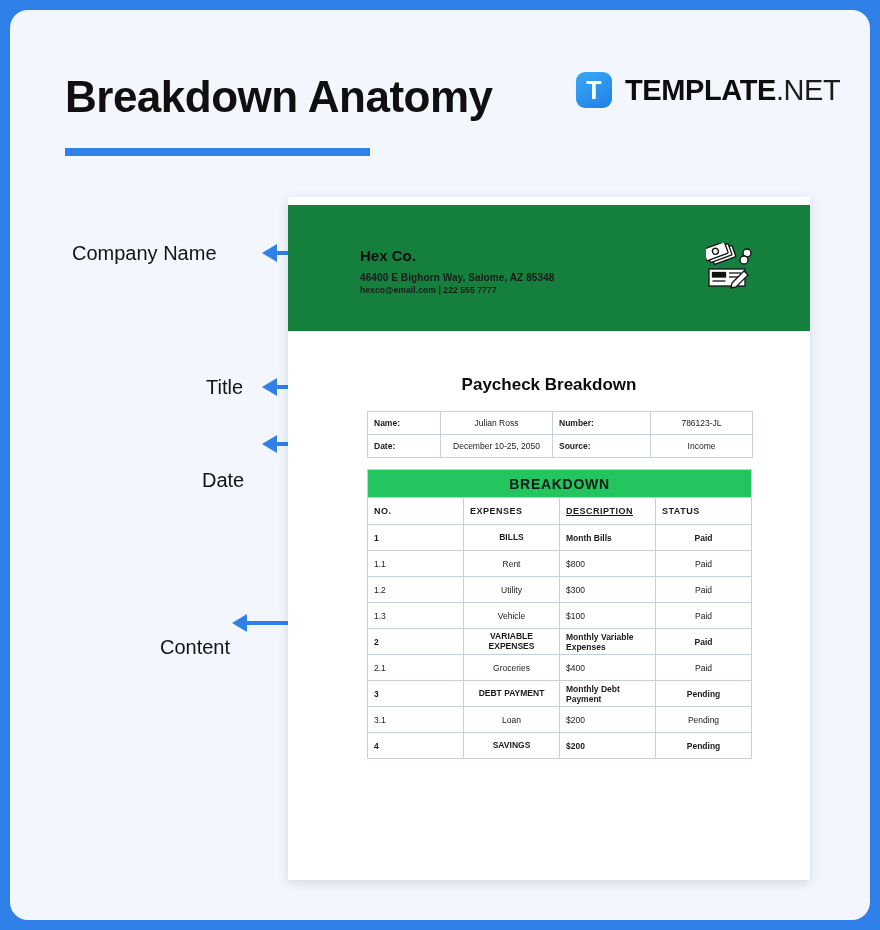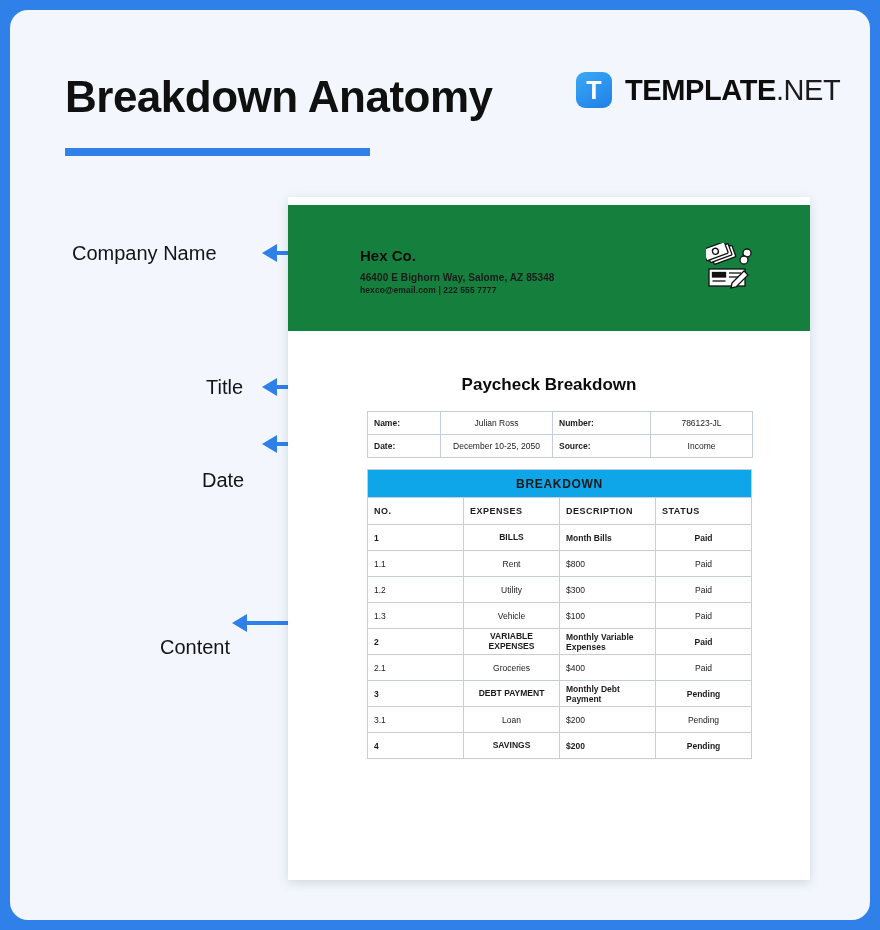--- a/index.html
+++ b/index.html
@@ -162,24 +162,24 @@
   #info-table td.val { text-align: center; }
 
   #breakdown-table {
     left: 79px;
     top: 272px;
     width: 385px;
   }
   #breakdown-table td, #breakdown-table th { height: 26px; }
 
   #breakdown-table .band {
-    background: #0ea5e9;
+    background: #22c55e;
     text-align: center;
     font-weight: bold;
-    font-size: 12px;
+    font-size: 14px;
     letter-spacing: 0.7px;
     height: 28px;
   }
   #breakdown-table .colhead {
     text-align: left;
     font-weight: bold;
     font-size: 9px;
     letter-spacing: 0.5px;
     background: #ffffff;
     height: 27px;
@@ -312,21 +312,21 @@
     </table>
 
     <table class="tbl" id="breakdown-table">
       <tbody id="breakdown-body">
         <tr>
           <td class="band" colspan="4">BREAKDOWN</td>
         </tr>
         <tr>
           <th class="colhead" style="width:43px;">NO.</th>
           <th class="colhead" style="width:98px;">EXPENSES</th>
-          <th class="colhead" style="width:140px;">DESCRIPTION</th>
+          <th class="colhead" style="width:140px;text-decoration:underline;">DESCRIPTION</th>
           <th class="colhead" style="width:104px;">STATUS</th>
         </tr>
       <tr class="major">
             <td class="c-no">1</td>
             <td class="c-exp">BILLS</td>
             <td class="c-desc">Month Bills</td>
             <td class="c-stat">Paid</td>
           </tr>
           <tr>
             <td class="c-no">1.1</td>

